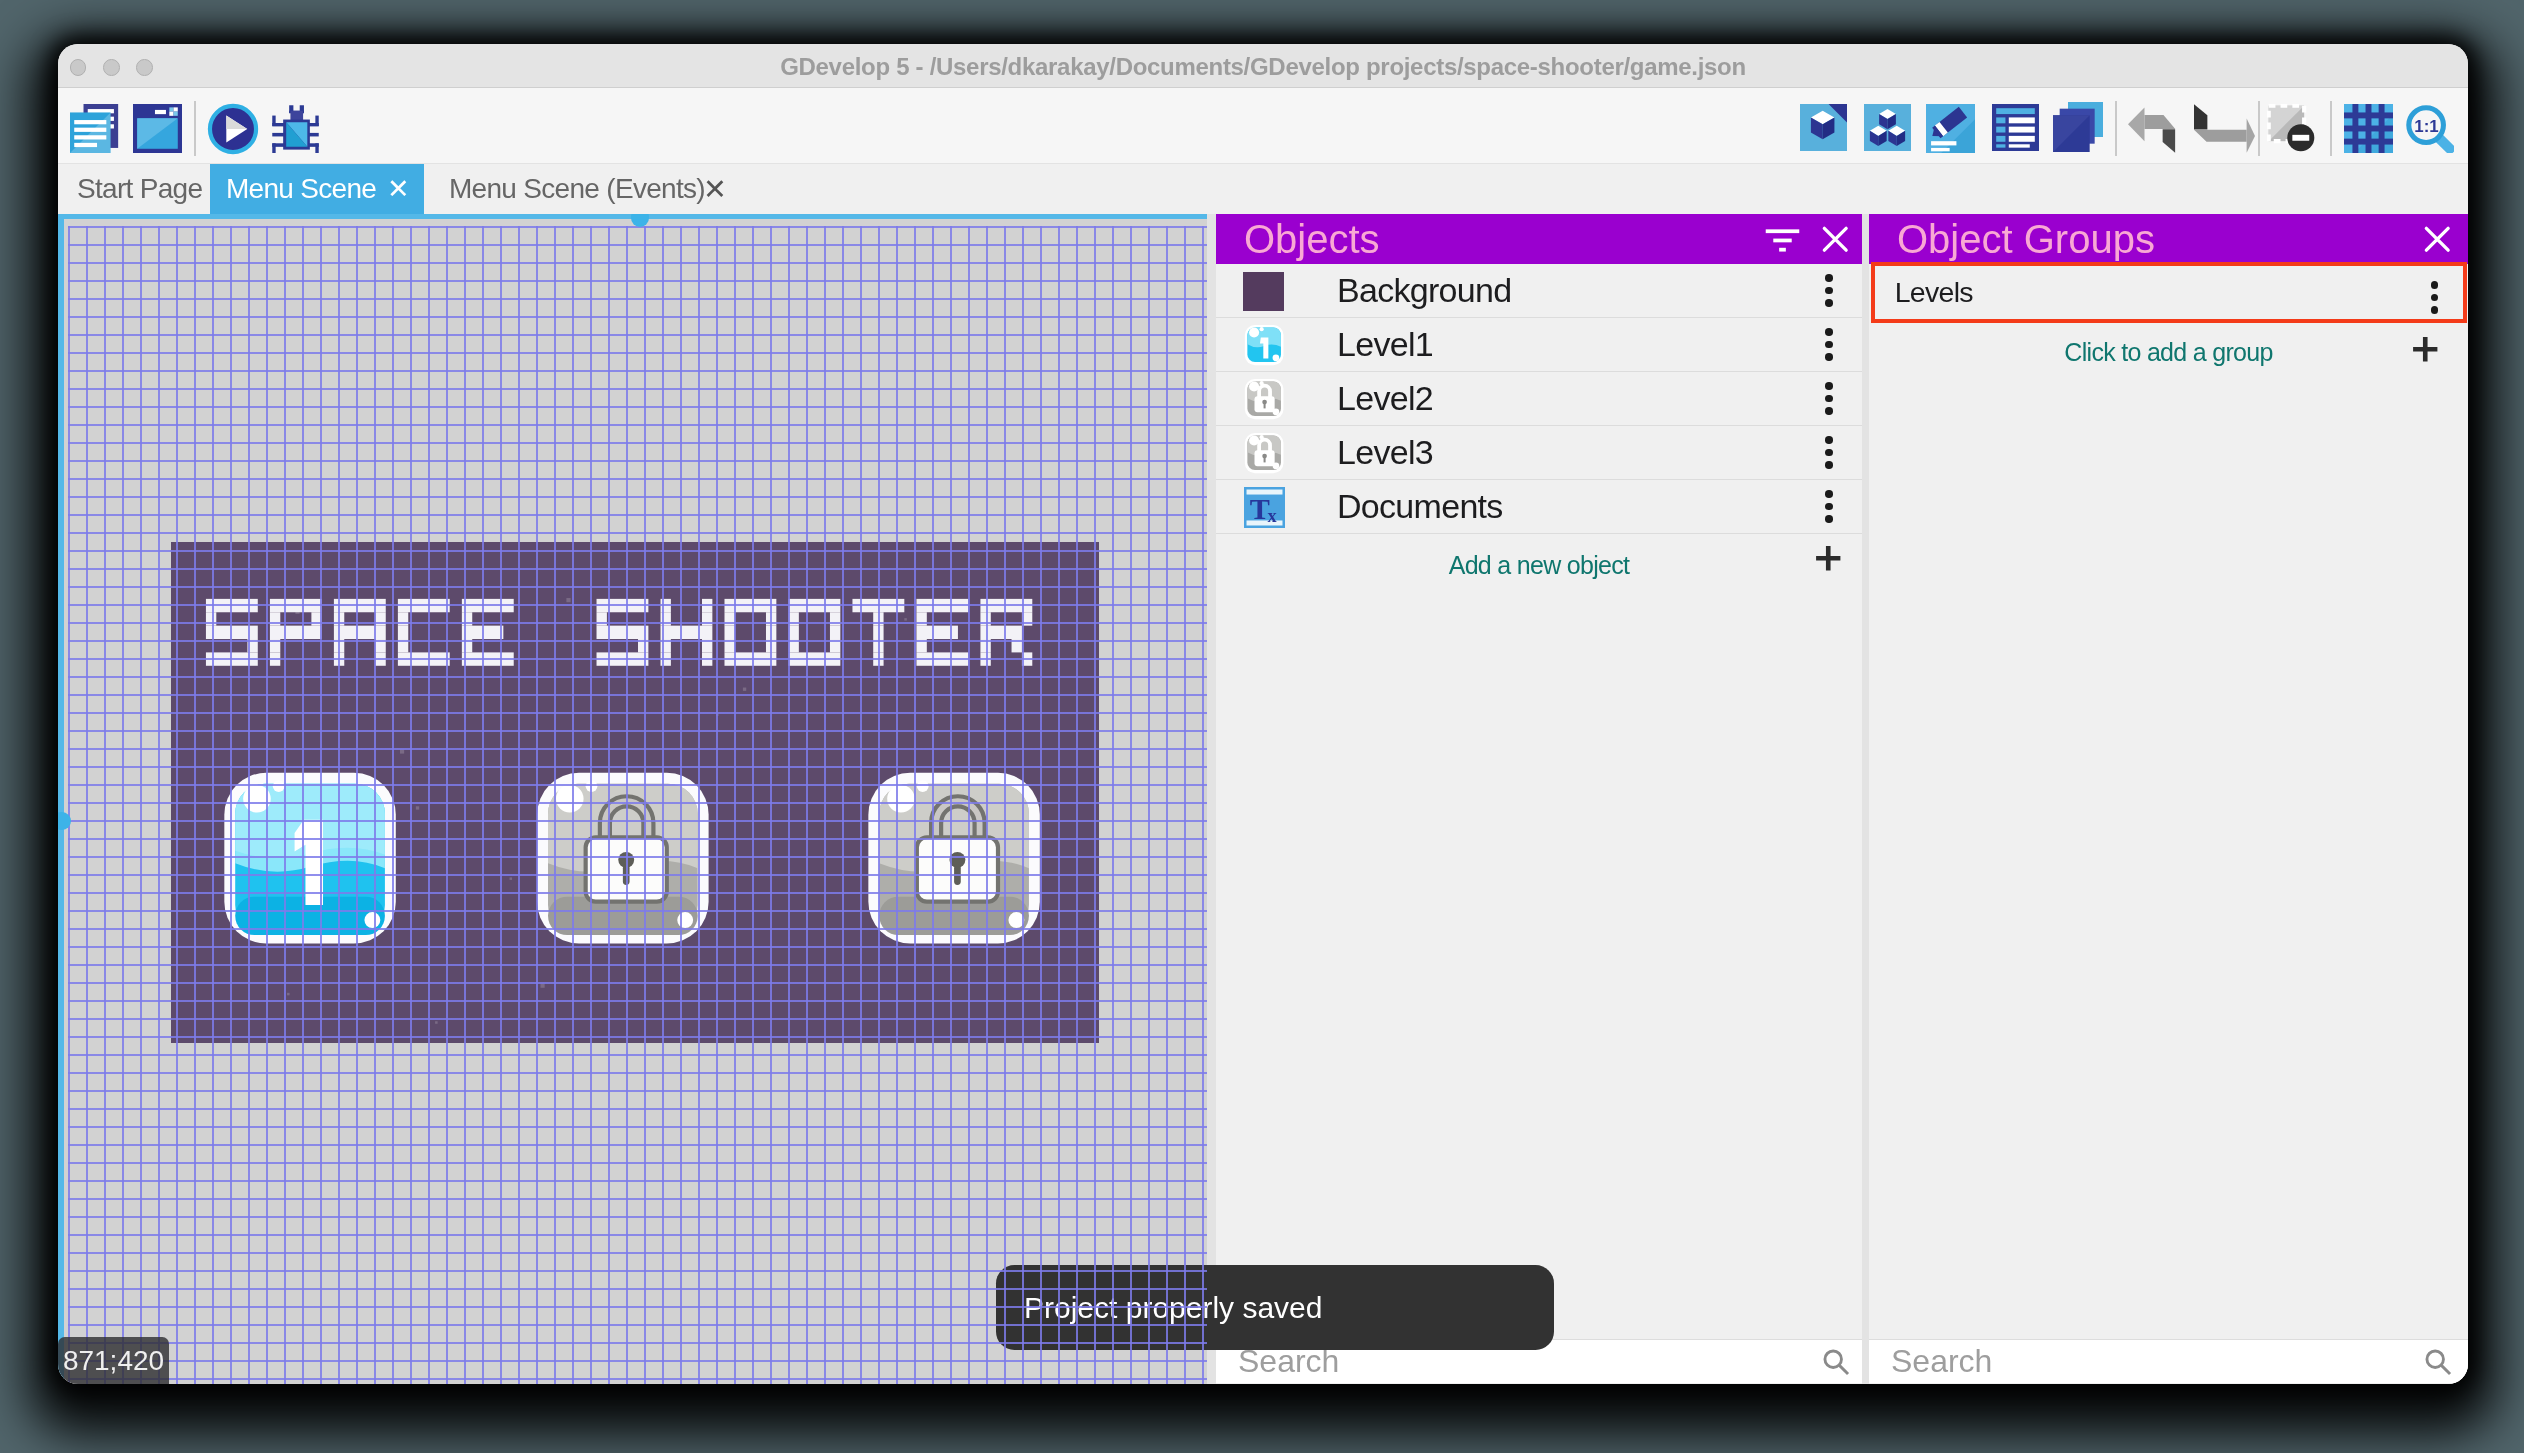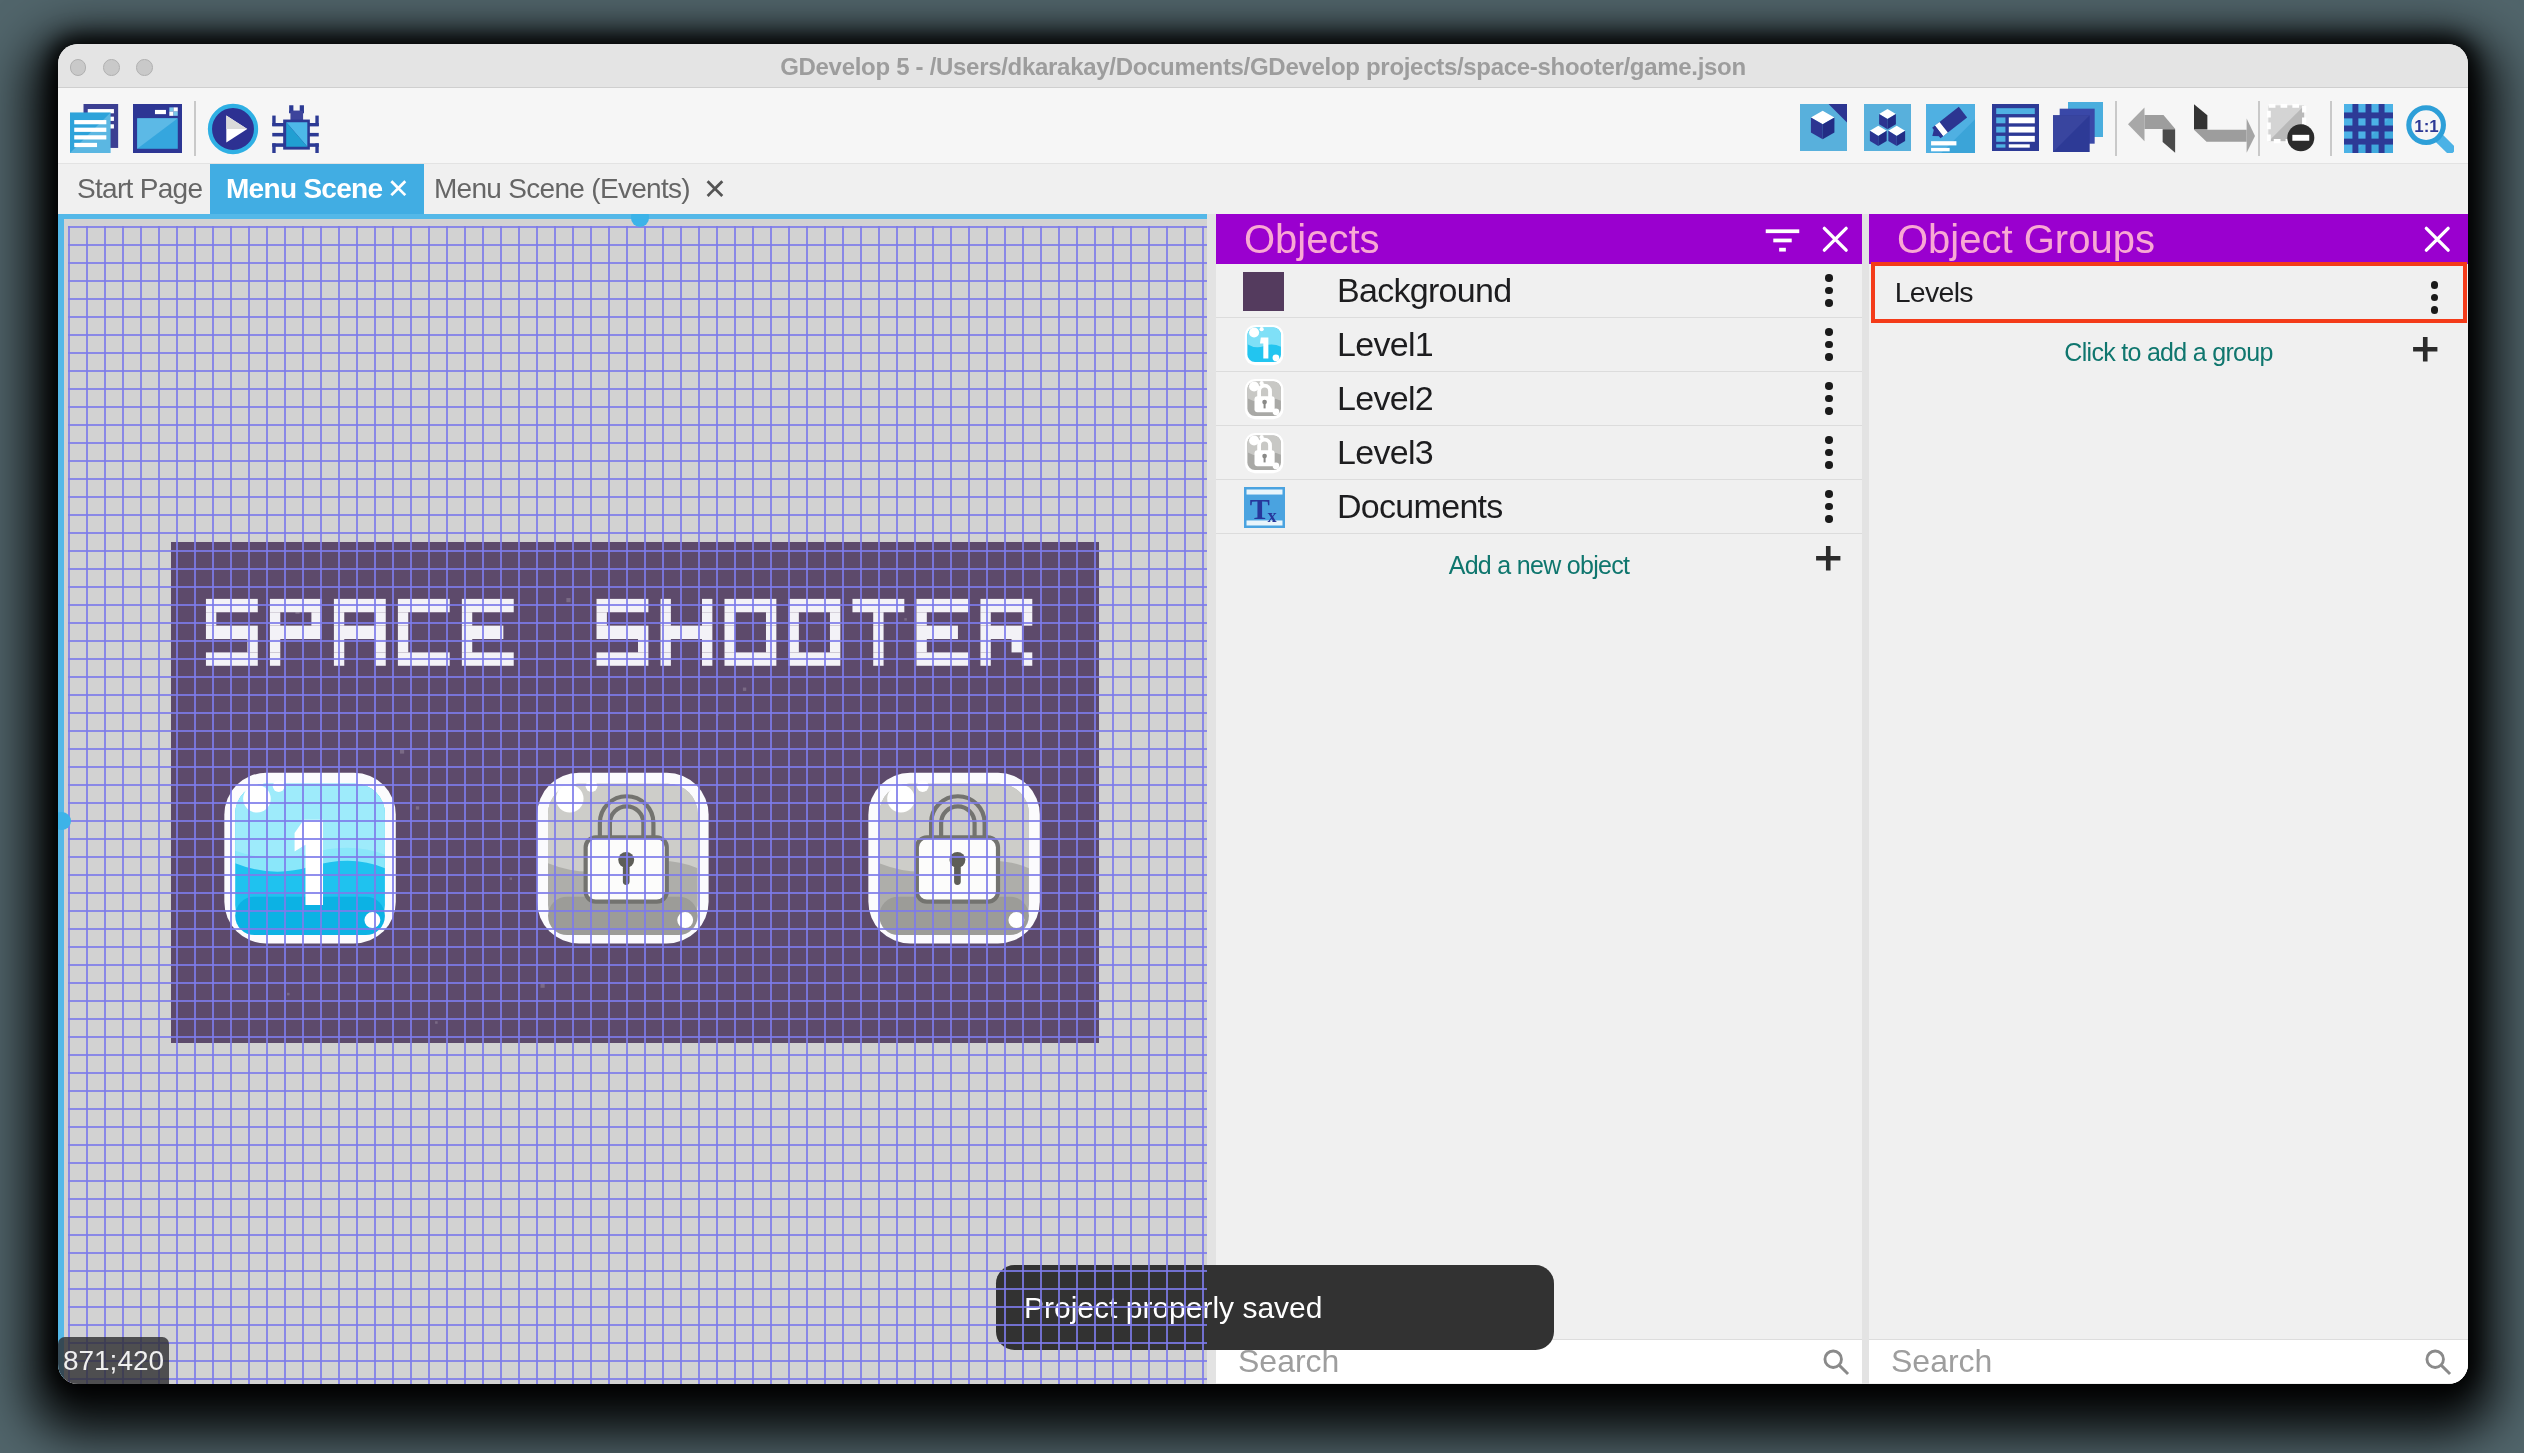--- a/index.html
+++ b/index.html
@@ -211,24 +211,24 @@
     <svg class="abs" style="left:2347px;top:16px;" width="49" height="49" viewBox="0 0 58 58">
       <path d="M40 40 L53 53" stroke="#4cb2e6" stroke-width="12" stroke-linecap="round"></path>
       <circle cx="25" cy="25" r="20.5" fill="#f6f6f6" stroke="#2d9fd8" stroke-width="6"></circle>
       <text x="11" y="33" font-size="20" font-weight="bold" fill="#2d3a96" font-family="Liberation Sans, sans-serif">1:1</text>
     </svg>
   </div>
 
   <div id="tabbar">
     <div class="tab" style="left:19px;">Start Page</div>
     <div id="tab-active">
-        <span style="position:absolute;left:16px;font-weight:700;text-align:right;">Menu Scene</span>
+        <span style="position:absolute;left:16px;font-weight:400;text-align:right;">Menu Scene</span>
         <span style="position:absolute;left:177px;color:#fff;font-size:27px;">✕</span>
       </div>
-    <div class="tab" style="left:376px;">Menu Scene (Events)</div>
+    <div class="tab" style="left:391px;">Menu Scene (Events)</div>
     <div class="tab tabx" style="left:645px;">✕</div>
   </div>
 
   <div id="canvas">
     <div id="gameimg">
         <svg width="928" height="501" viewBox="0 0 1108 599" style="position:absolute;left:0;top:0;">
           <rect x="683" y="174" width="4" height="4" fill="rgba(255,255,255,0.18)"></rect>
           <rect x="118" y="94" width="5" height="5" fill="rgba(255,255,255,0.18)"></rect>
           <rect x="212" y="394" width="5" height="5" fill="rgba(255,255,255,0.18)"></rect>
           <rect x="138" y="539" width="3" height="3" fill="rgba(255,255,255,0.18)"></rect>

